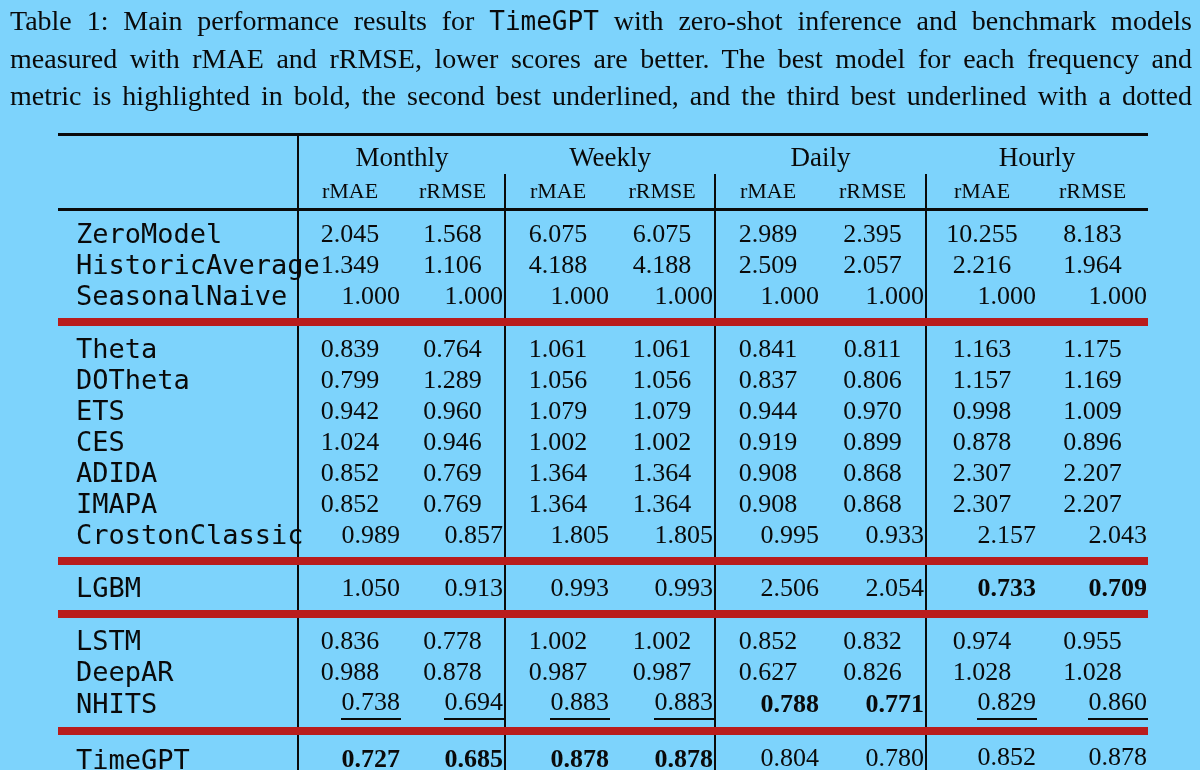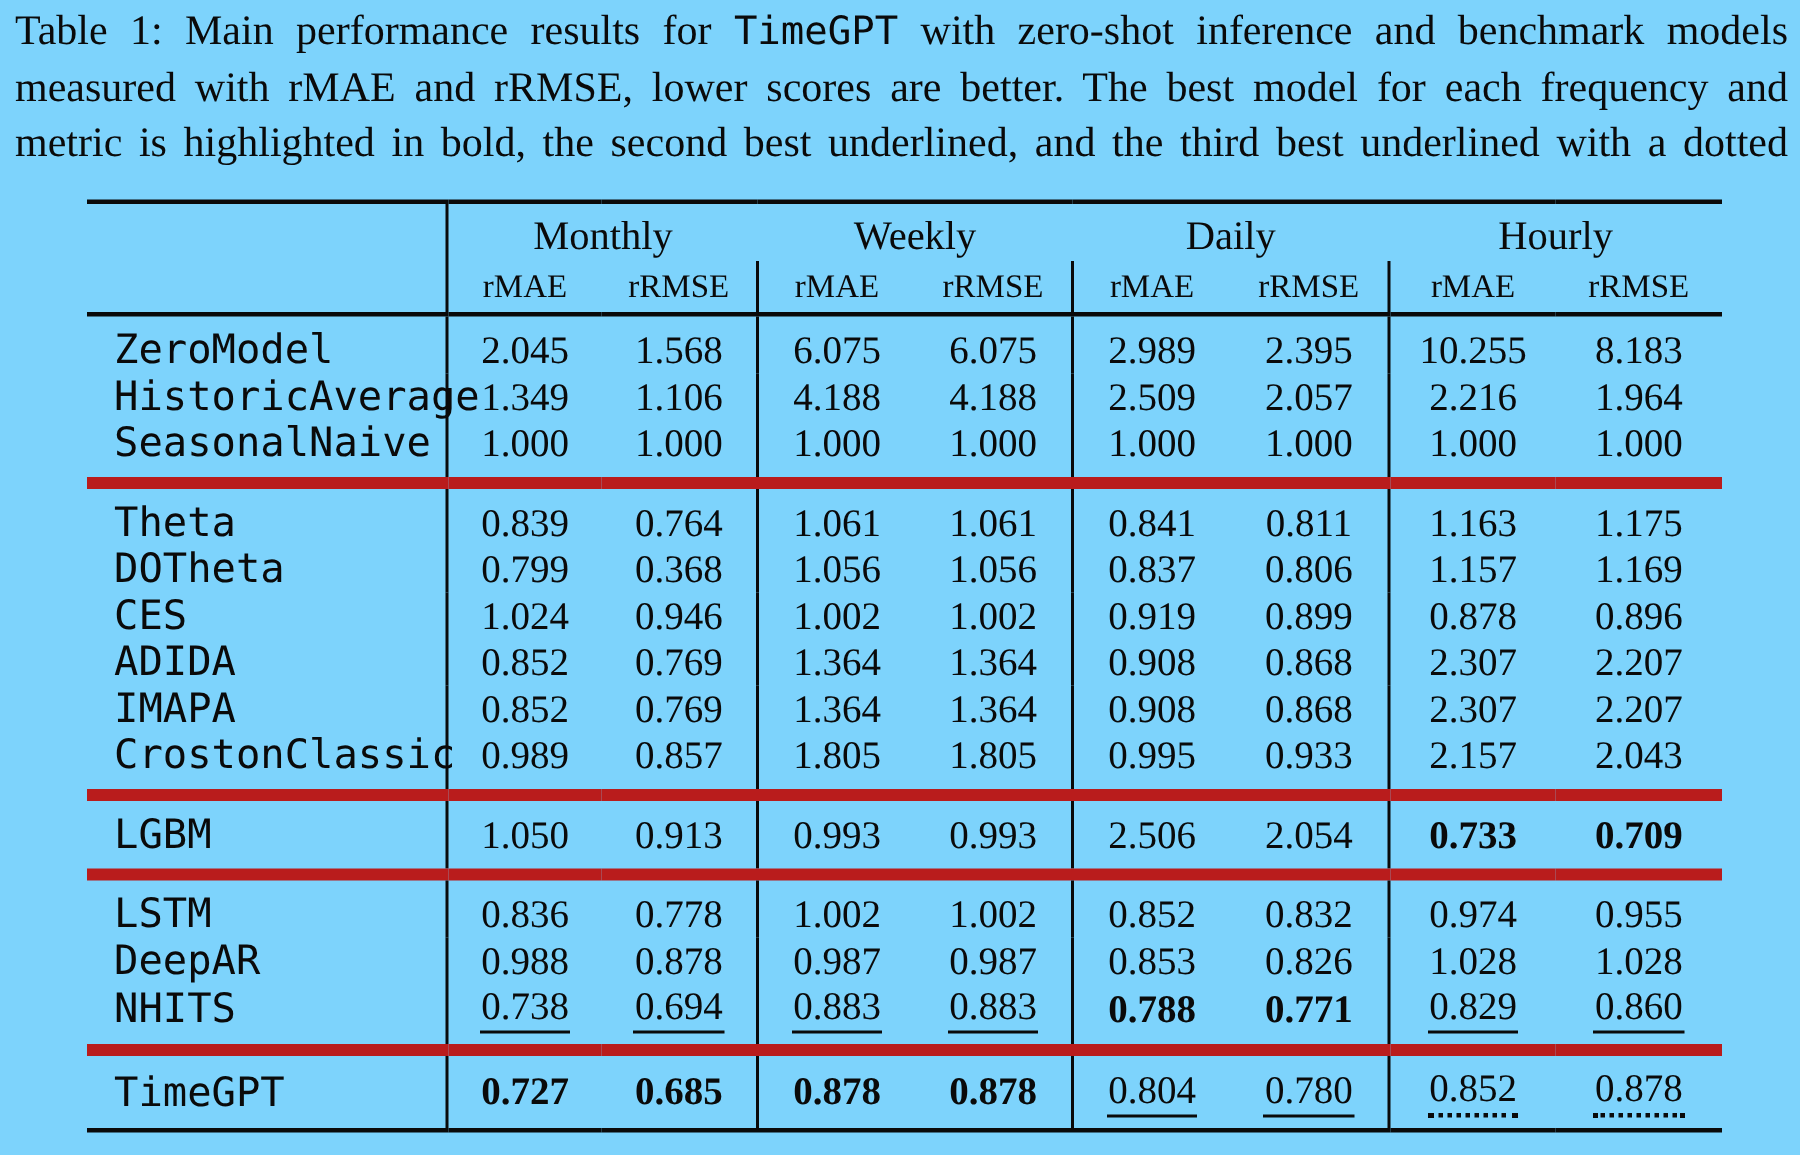--- a/index.html
+++ b/index.html
@@ -24,21 +24,21 @@
     border-top:3px solid #0a0a0a;padding-bottom:1px;}
   .results tr.metric-row th{font-size:22px;height:34px;vertical-align:middle;
     border-bottom:3px solid #0a0a0a;}
   .results tbody td{font-size:26px;height:30px;text-align:center;vertical-align:middle;}
   .results td.model{
     text-align:left;padding-left:18px;
     font-family:"DejaVu Sans Mono",monospace;font-size:27px;
   }
   .gsep{border-left:2px solid #0a0a0a;}
   tr.pad-top td, tr.pad-top th{padding-top:7px;}
-  tr.pad-bottom td{padding-bottom:7px;}
+  tr.pad-bottom td{padding-bottom:7px;text-align:right;}
   tr.rule-top td{border-top:8px solid #b91c1c;}
   tr.rule-bottom td{border-bottom:3px solid #0a0a0a;}
   .val{display:inline-block;line-height:1.08;padding:0 1px;}
   .val.b{font-weight:bold;}
   .val.u{border-bottom:2px solid #0a0a0a;padding-bottom:2px;}
   .val.d{border-bottom:3px dotted #0a0a0a;padding-bottom:2px;}
 </style>
 </head>
 <body>
 
@@ -123,27 +123,38 @@
           <td class="gsep"><span class="val">1.061</span></td>
           <td class=""><span class="val">1.061</span></td>
           <td class="gsep"><span class="val">0.841</span></td>
           <td class=""><span class="val">0.811</span></td>
           <td class="gsep"><span class="val">1.163</span></td>
           <td class=""><span class="val">1.175</span></td>
         </tr>
         <tr class="">
           <td class="model">DOTheta</td>
           <td class="gsep"><span class="val">0.799</span></td>
-          <td class=""><span class="val">0.368</span></td>
+          <td class=""><span class="val">1.289</span></td>
           <td class="gsep"><span class="val">1.056</span></td>
           <td class=""><span class="val">1.056</span></td>
           <td class="gsep"><span class="val">0.837</span></td>
           <td class=""><span class="val">0.806</span></td>
           <td class="gsep"><span class="val">1.157</span></td>
           <td class=""><span class="val">1.169</span></td>
+        </tr>
+        <tr class="">
+          <td class="model">ETS</td>
+          <td class="gsep"><span class="val">0.942</span></td>
+          <td class=""><span class="val">0.960</span></td>
+          <td class="gsep"><span class="val">1.079</span></td>
+          <td class=""><span class="val">1.079</span></td>
+          <td class="gsep"><span class="val">0.944</span></td>
+          <td class=""><span class="val">0.970</span></td>
+          <td class="gsep"><span class="val">0.998</span></td>
+          <td class=""><span class="val">1.009</span></td>
         </tr>
         <tr class="">
           <td class="model">CES</td>
           <td class="gsep"><span class="val">1.024</span></td>
           <td class=""><span class="val">0.946</span></td>
           <td class="gsep"><span class="val">1.002</span></td>
           <td class=""><span class="val">1.002</span></td>
           <td class="gsep"><span class="val">0.919</span></td>
           <td class=""><span class="val">0.899</span></td>
           <td class="gsep"><span class="val">0.878</span></td>
@@ -203,21 +214,21 @@
           <td class=""><span class="val">0.832</span></td>
           <td class="gsep"><span class="val">0.974</span></td>
           <td class=""><span class="val">0.955</span></td>
         </tr>
         <tr class="">
           <td class="model">DeepAR</td>
           <td class="gsep"><span class="val">0.988</span></td>
           <td class=""><span class="val">0.878</span></td>
           <td class="gsep"><span class="val">0.987</span></td>
           <td class=""><span class="val">0.987</span></td>
-          <td class="gsep"><span class="val">0.853</span></td>
+          <td class="gsep"><span class="val">0.627</span></td>
           <td class=""><span class="val">0.826</span></td>
           <td class="gsep"><span class="val">1.028</span></td>
           <td class=""><span class="val">1.028</span></td>
         </tr>
         <tr class="pad-bottom">
           <td class="model">NHITS</td>
           <td class="gsep"><span class="val u">0.738</span></td>
           <td class=""><span class="val u">0.694</span></td>
           <td class="gsep"><span class="val u">0.883</span></td>
           <td class=""><span class="val u">0.883</span></td>

